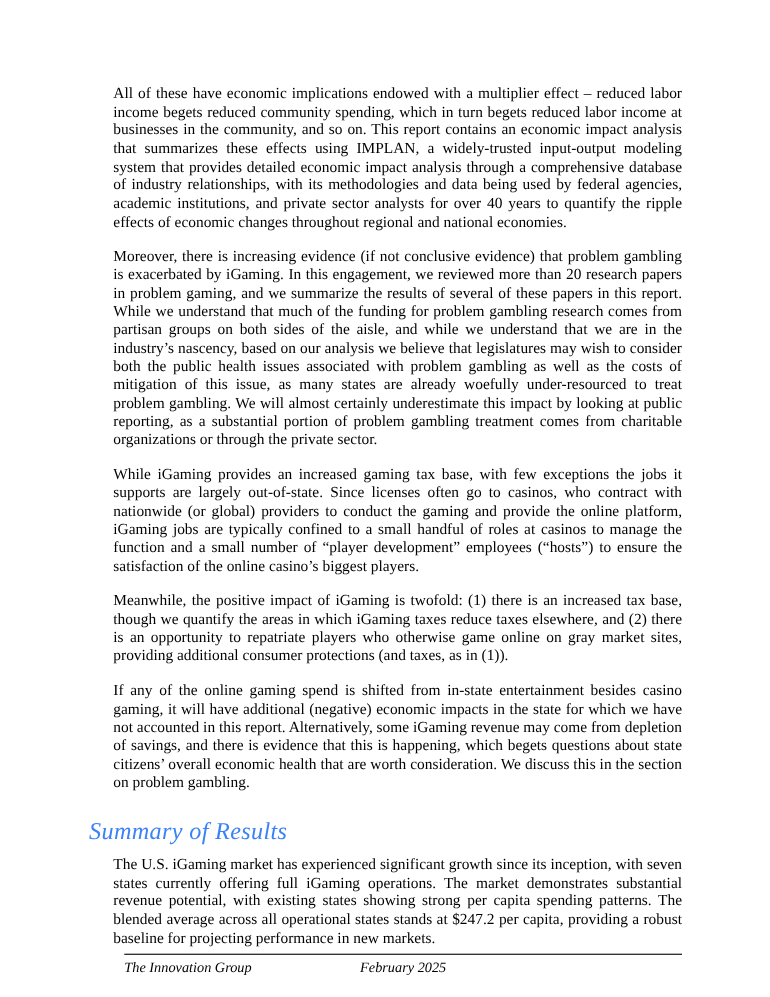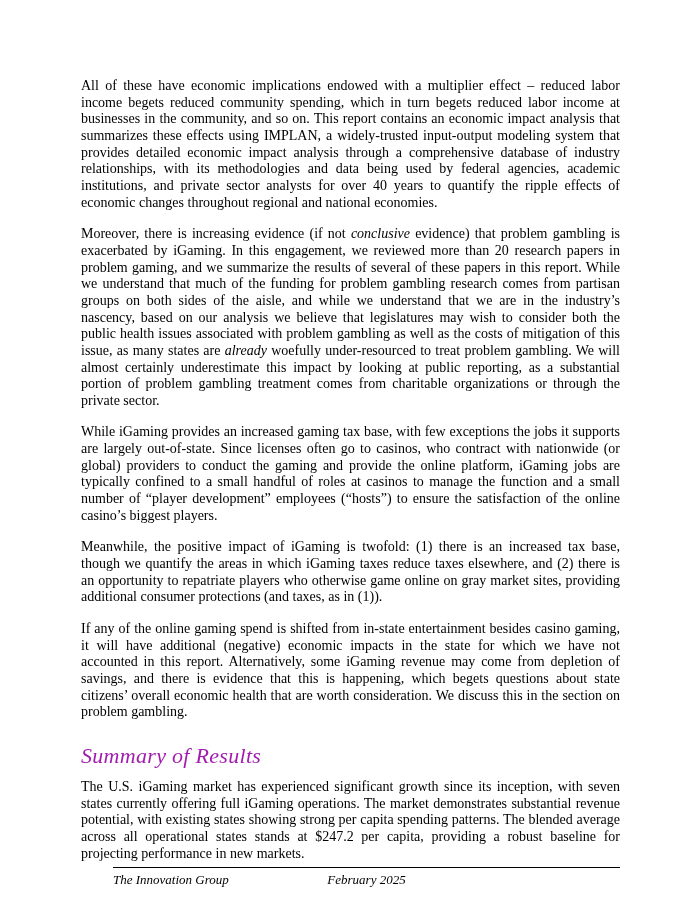--- a/index.html
+++ b/index.html
@@ -21,23 +21,24 @@
     position: absolute;
     left: 81px;
     right: 80px;
     top: 78px;
   }
   .para {
     font-size: 14px;
     line-height: 1.19;
     text-align: justify;
     margin-bottom: 15px;
+    margin-left: 22px;
   }
   .run-bold { font-weight: 400; }
-  .run-italic { font-style: italic; }
+  .run-italic { }
   .section-heading {
     font-family: "Liberation Serif", "DejaVu Serif", serif;
     font-style: italic;
     font-weight: 500;
     font-size: 22px;
     letter-spacing: 0.3px;
     margin: 22px 0 10px 0;
   }
   .footer {
     position: absolute;
@@ -64,21 +65,21 @@
 </head>
 <body>
 
 <div class="page">
   <div class="content">
     <p class="para"><span>All of these have economic implications endowed with a multiplier effect – reduced labor income begets reduced community spending, which in turn begets reduced labor income at businesses in the community, and so on. This report contains an economic impact analysis that summarizes these effects using IMPLAN, a widely-trusted input-output modeling system that provides detailed economic impact analysis through a comprehensive database of industry relationships, with its methodologies and data being used by federal agencies, academic institutions, and private sector analysts for over 40 years to quantify the ripple effects of economic changes throughout regional and national economies.</span></p>
     <p class="para"><span>Moreover, there is increasing evidence (if not </span><span class="run-italic">conclusive</span><span> evidence) that problem gambling is exacerbated by iGaming. In this engagement, we reviewed more than 20 research papers in problem gaming, and we summarize the results of several of these papers in this report. While we understand that much of the funding for problem gambling research comes from partisan groups on both sides of the aisle, and while we understand that we are in the industry’s nascency, based on our analysis we believe that legislatures may wish to consider both the </span><span class="run-bold">public health</span><span> issues associated with problem gambling as well as the </span><span class="run-bold">costs of mitigation</span><span> of this issue, as many states are </span><span class="run-italic">already</span><span> woefully under-resourced to treat problem gambling. We will almost certainly underestimate this impact by looking at public reporting, as a substantial portion of problem gambling treatment comes from charitable organizations or through the private sector.</span></p>
     <p class="para"><span>While iGaming provides an increased gaming tax base, with few exceptions the jobs it supports are largely out-of-state. Since licenses often go to casinos, who contract with nationwide (or global) providers to conduct the gaming and provide the online platform, iGaming jobs are typically confined to a small handful of roles at casinos to manage the function and a small number of “player development” employees (“hosts”) to ensure the satisfaction of the online casino’s biggest players.</span></p>
     <p class="para"><span>Meanwhile, the positive impact of iGaming is twofold: (1) there is an increased tax base, though we quantify the areas in which iGaming taxes reduce taxes elsewhere, and (2) there is an opportunity to repatriate players who otherwise game online on gray market sites, providing additional consumer protections (and taxes, as in (1)).</span></p>
     <p class="para"><span>If any of the online gaming spend is shifted from in-state entertainment besides casino gaming, it will have additional (negative) economic impacts in the state for which we have not accounted in this report. Alternatively, some iGaming revenue may come from depletion of savings, and there is evidence that this is happening, which begets questions about state citizens’ overall economic health that are worth consideration. We discuss this in the section on problem gambling.</span></p>
-    <h2 class="section-heading" style="color: #a21caf;">Summary of Results</h2>
+    <h2 class="section-heading" style="color: #3b82f6;">Summary of Results</h2>
     <p class="para"><span>The U.S. iGaming market has experienced significant growth since its inception, with seven states currently offering full iGaming operations. The market demonstrates substantial revenue potential, with existing states showing strong per capita spending patterns. The blended average across all operational states stands at $247.2 per capita, providing a robust baseline for projecting performance in new markets.</span></p>
   </div>
 
   <div class="footer">
     <hr class="footer-rule">
     <div class="footer-row">
       <span class="footer-left">The Innovation Group</span>
       <span class="footer-center">February 2025</span>
     </div>
   </div>

